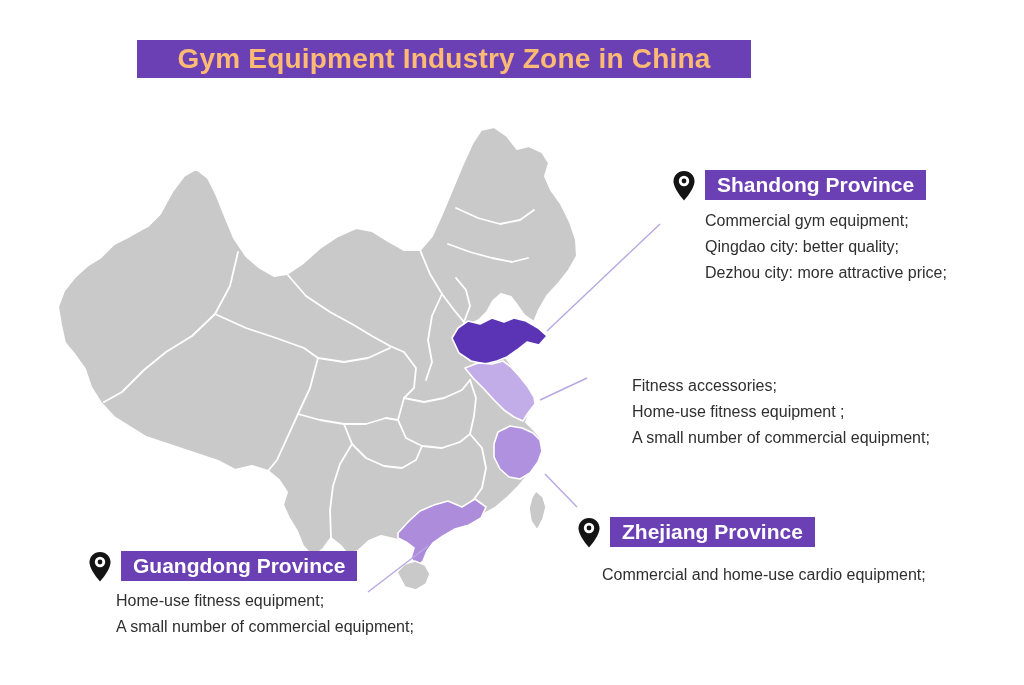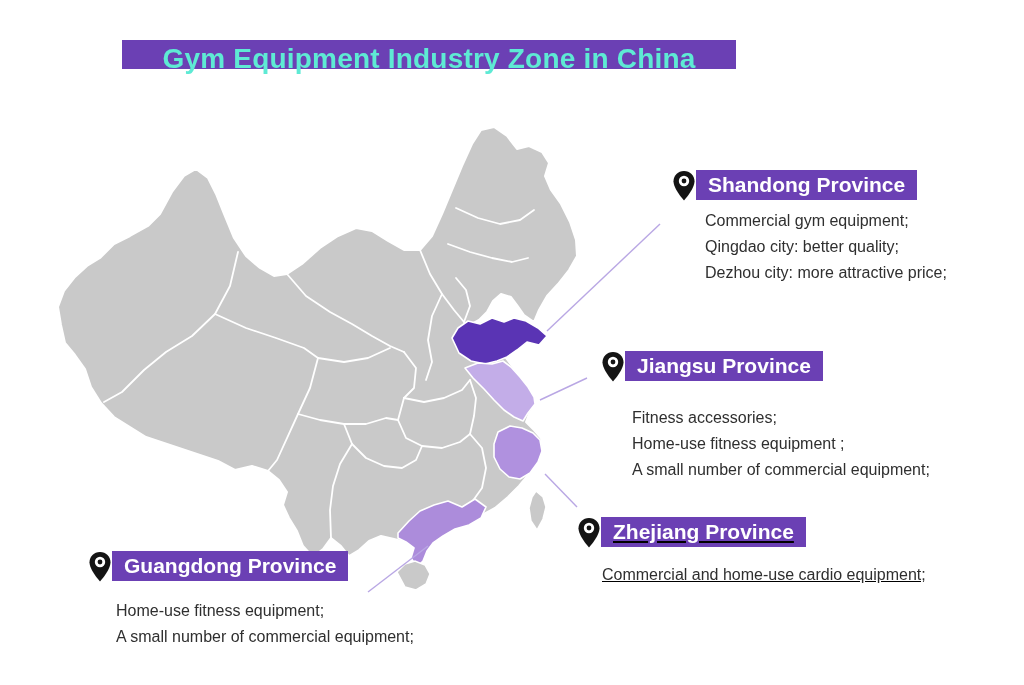--- a/index.html
+++ b/index.html
@@ -2,51 +2,51 @@
 <html style="--banner_purple: #6B40B4; --map_gray: #C9C9C9; --shandong_fill: #5A34B4; --jiangsu_fill: #C3ADE8; --zhejiang_fill: #B091DF; --guangdong_fill: #AC8CDB; --leader_line: #B9A7E4; --pin_black: #141414; --text_dark: #2F2F2F;"><head>
 <meta charset="utf-8">
 <style>
   html,body{margin:0;padding:0;background:#ffffff;}
   #stage{
     position:relative;width:1024px;height:685px;overflow:hidden;background:#ffffff;
     font-family:"Liberation Sans", sans-serif;
   }
   
   .title-banner{
-    position:absolute;left:122px;top:40px;width:614px;height:29px;
-    background:var(--banner_purple);color:#5eead4;
+    position:absolute;left:137px;top:40px;width:614px;height:38px;
+    background:var(--banner_purple);color:#fdba74;
     font-size:28px;font-weight:bold;line-height:38px;text-align:center;
     letter-spacing:0.2px;white-space:nowrap;
   }
   
   svg.map{position:absolute;left:0;top:0;}
   .land{fill:var(--map_gray);stroke:#ffffff;stroke-width:2;stroke-linejoin:round;}
   .border{fill:none;stroke:#ffffff;stroke-width:1.8;stroke-linejoin:round;stroke-linecap:round;}
   .island{fill:var(--map_gray);stroke:#ffffff;stroke-width:1.5;}
   .prov{stroke:#ffffff;stroke-width:1.6;stroke-linejoin:round;}
   .prov.shandong{fill:var(--shandong_fill);}
   .prov.jiangsu{fill:var(--jiangsu_fill);}
   .prov.zhejiang{fill:var(--zhejiang_fill);}
   .prov.guangdong{fill:var(--guangdong_fill);}
   .leader{stroke:var(--leader_line);stroke-width:1.4;fill:none;}
   
   .callout{position:absolute;}
-  .callout-header{display:flex;align-items:flex-start;}
+  .callout-header{display:flex;align-items:flex-start;gap:9px;}
   .pin{flex:0 0 auto;}
   .pin .pin-body{fill:var(--pin_black);}
   .province-banner{
     background:var(--banner_purple);color:#ffffff;font-weight:bold;
     font-size:21px;line-height:30px;padding:0 12px;white-space:nowrap;
   }
   .desc{
     margin:6px 0 0 33px;font-size:16px;line-height:26px;color:var(--text_dark);
     white-space:nowrap;
   }
   .callout--zhejiang .desc{margin-top:13px;margin-left:25px;}
-  .callout--guangdong .desc{margin-top:15px;margin-left:28px;}
+  .callout--guangdong .desc{margin-top:5px;margin-left:28px;}
   .callout--jiangsu .desc{margin-top:22px;margin-left:31px;}
 </style>
 </head>
 <body>
 
 <div id="stage">
 
   <svg class="map" width="1024" height="685" viewBox="0 0 1024 685">
 
     <path class="land" d="
@@ -128,36 +128,28 @@
       <div class="province-banner">Shandong Province</div>
     </div>
     <div class="desc">
       <div>Commercial gym equipment;</div>
       <div>Qingdao city: better quality;</div>
       <div>Dezhou city: more attractive price;</div>
     </div>
   </div>
 
   <div class="callout callout--jiangsu" style="left:601px;top:351px;">
-    <div class="callout-header">
-      <svg class="pin" width="24" height="32" viewBox="0 0 24 32">
-        <path class="pin-body" d="M12 1C6 1 1.5 5.6 1.5 11.3c0 7.8 10.5 19.2 10.5 19.2S22.5 19.1 22.5 11.3C22.5 5.6 18 1 12 1z"></path>
-        <circle cx="12" cy="11" r="5.2" fill="#ffffff"></circle>
-        <circle cx="12" cy="11" r="2.4" class="pin-body"></circle>
-      </svg>
-      <div class="province-banner">Jiangsu Province</div>
-    </div>
     <div class="desc">
       <div>Fitness accessories;</div>
       <div>Home-use fitness equipment ;</div>
       <div>A small number of commercial equipment;</div>
     </div>
   </div>
 
-  <div class="callout callout--zhejiang" style="left:577px;top:517px;text-decoration:underline;">
+  <div class="callout callout--zhejiang" style="left:577px;top:517px;">
     <div class="callout-header">
       <svg class="pin" width="24" height="32" viewBox="0 0 24 32">
         <path class="pin-body" d="M12 1C6 1 1.5 5.6 1.5 11.3c0 7.8 10.5 19.2 10.5 19.2S22.5 19.1 22.5 11.3C22.5 5.6 18 1 12 1z"></path>
         <circle cx="12" cy="11" r="5.2" fill="#ffffff"></circle>
         <circle cx="12" cy="11" r="2.4" class="pin-body"></circle>
       </svg>
       <div class="province-banner">Zhejiang Province</div>
     </div>
     <div class="desc">
       <div>Commercial and home-use cardio equipment;</div>

